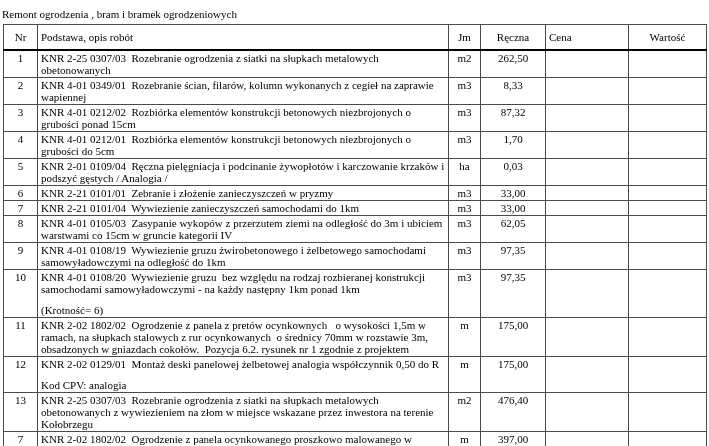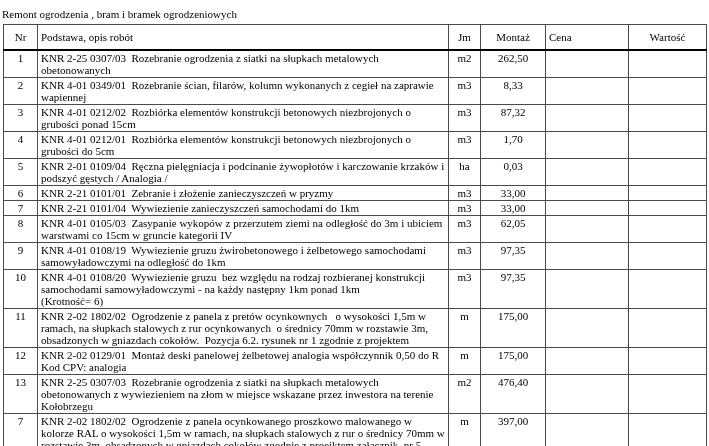--- a/index.html
+++ b/index.html
@@ -38,42 +38,42 @@
     border-bottom: 2px solid #000000;
     padding: 6px 3px;
   }
   .c-nr     { text-align: center; }
   .c-desc   { text-align: left; white-space: pre-wrap; }
   .c-jm     { text-align: center; }
   .c-ilosc  { text-align: center; }
   .c-cena   { text-align: left; }
   .c-wartosc{ text-align: center; }
   th.c-desc { white-space: normal; }
-  .extra-line { margin-top: 0; }
+  .extra-line { margin-top: 9px; }
 </style>
 </head>
 <body>
 
 <div class="doc-title">Remont ogrodzenia , bram i bramek ogrodzeniowych</div>
 
 <table class="estimate">
   <colgroup>
     <col style="width:34px">
     <col style="width:411px">
     <col style="width:32px">
     <col style="width:65px">
     <col style="width:83px">
     <col style="width:78px">
   </colgroup>
   <thead>
     <tr>
       <th class="c-nr">Nr</th>
       <th class="c-desc">Podstawa, opis robót</th>
       <th class="c-jm">Jm</th>
-      <th class="c-ilosc">Montaż</th>
+      <th class="c-ilosc">Ręczna</th>
       <th class="c-cena">Cena</th>
       <th class="c-wartosc">Wartość</th>
     </tr>
   </thead>
   <tbody>
       <tr>
         <td class="c-nr">1</td>
         <td class="c-desc"><div>KNR 2-25 0307/03  Rozebranie ogrodzenia z siatki na słupkach metalowych obetonowanych</div></td>
         <td class="c-jm">m2</td>
         <td class="c-ilosc">262,50</td>

